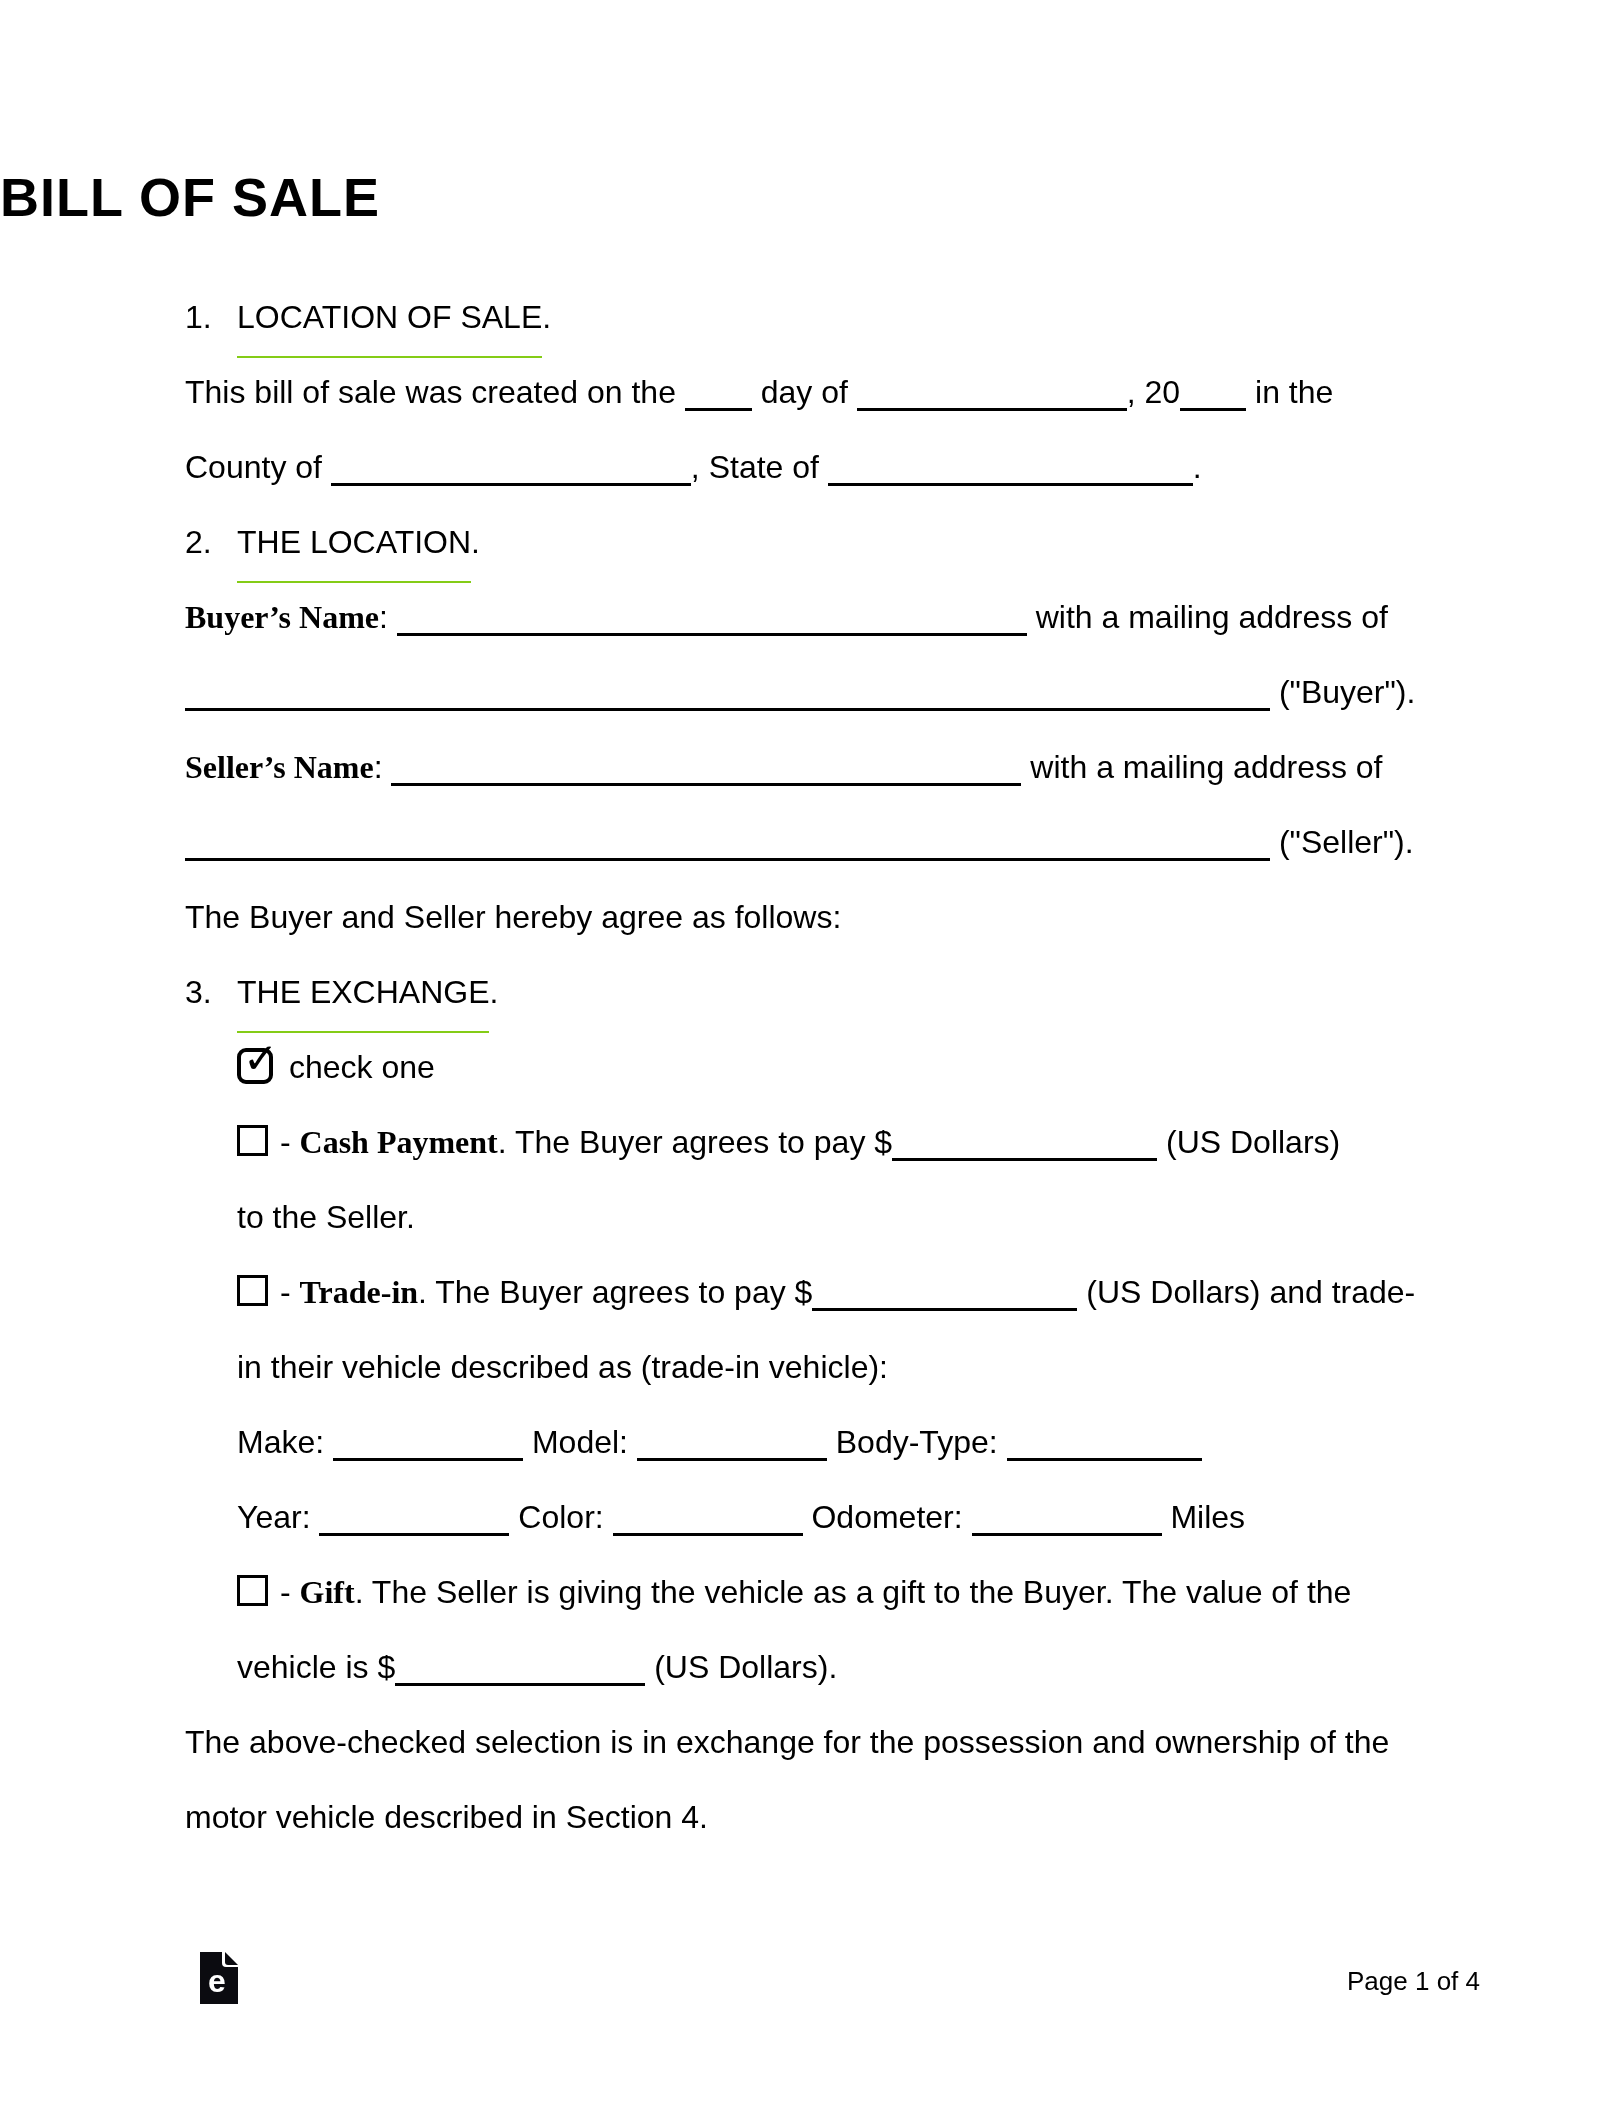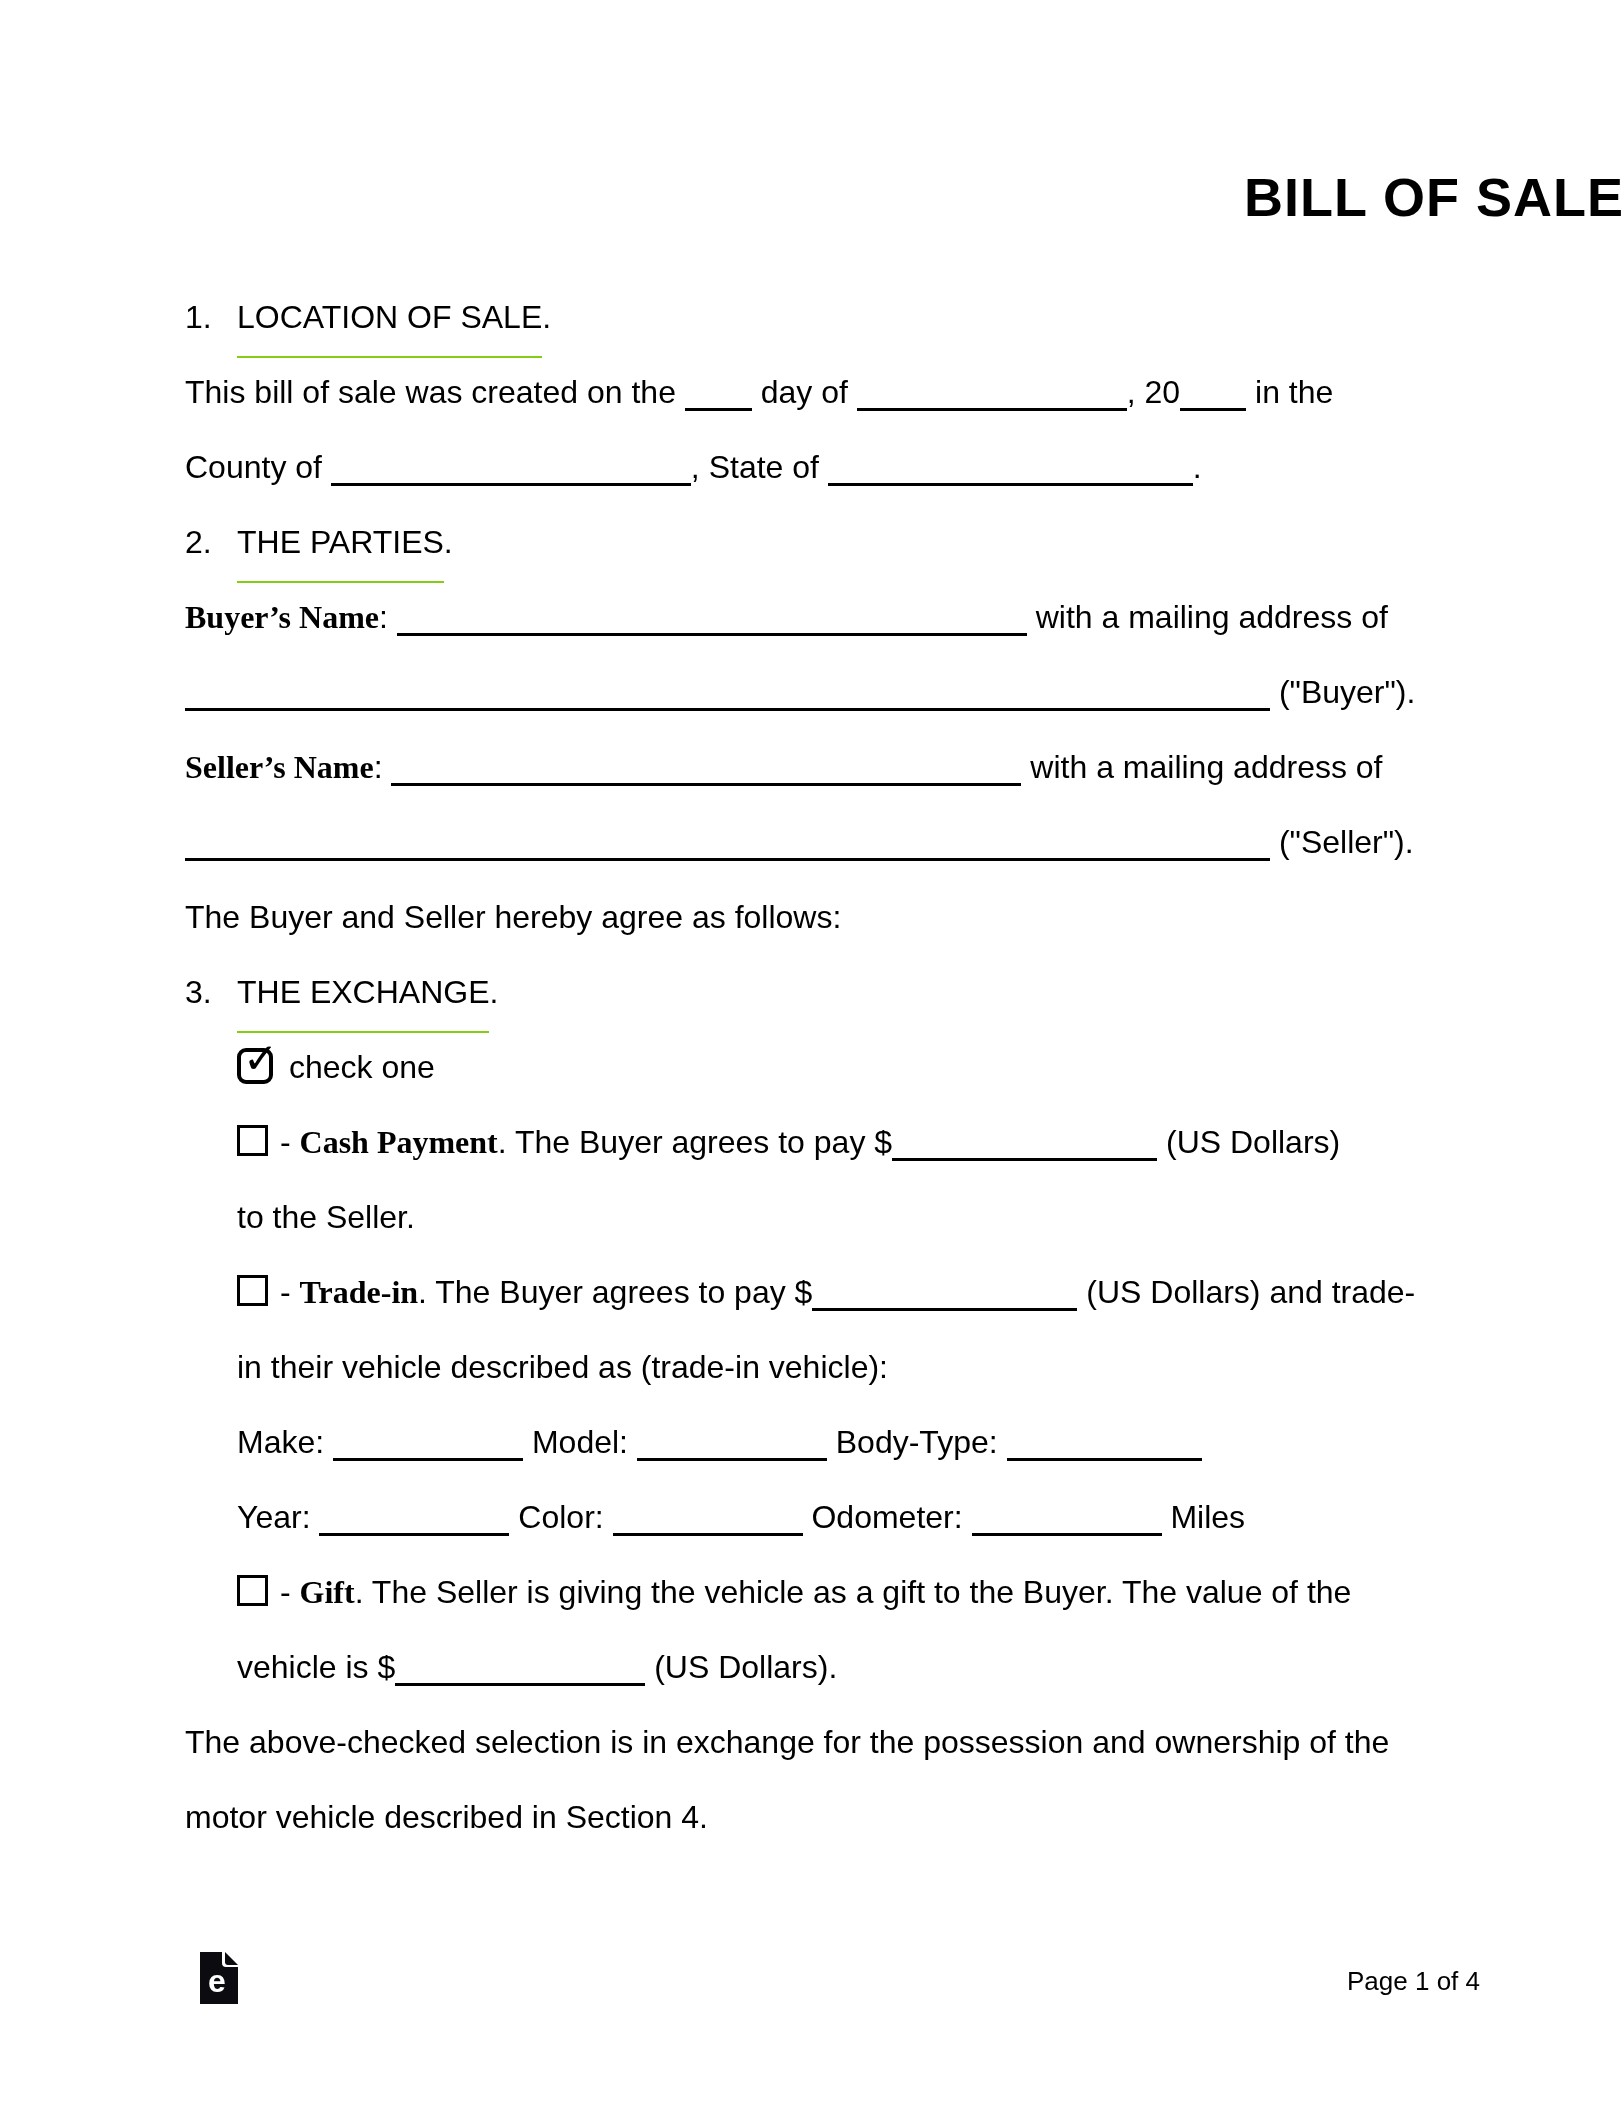--- a/index.html
+++ b/index.html
@@ -7,21 +7,21 @@
     width:1624px;height:2101px;
     background:#ffffff;
     position:relative;
     font-family:"Liberation Sans","DejaVu Sans",sans-serif;
     color:#000;
     overflow:hidden;
   }
   .title{
     position:absolute;
     top:166px;left:0;width:1624px;
-    text-align:right;
+    text-align:left;
     font-size:54px;
     font-weight:bold;
     letter-spacing:1px;
   }
   .doc{
     position:absolute;
     top:280px;left:185px;
     width:1290px;
     font-size:32px;
   }
@@ -82,21 +82,21 @@
 <div class="title">BILL OF SALE</div>
 
 <div class="doc">
 
   <div class="line"><span class="num">1.</span><span class="hu">LOCATION OF SALE</span><span>.</span></div>
 
   <div class="line"><span>This bill of sale was created on the </span><span class="blank" style="width:67px"></span><span> day of </span><span class="blank" style="width:270px"></span><span>, 20</span><span class="blank" style="width:66px"></span><span> in the</span></div>
 
   <div class="line"><span>County of </span><span class="blank" style="width:360px"></span><span>, State of </span><span class="blank" style="width:365px"></span><span>.</span></div>
 
-  <div class="line"><span class="num">2.</span><span class="hu">THE PARTIES</span><span>.</span></div>
+  <div class="line"><span class="num">2.</span><span class="hu">THE LOCATION</span><span>.</span></div>
 
   <div class="line"><span class="b">Buyer’s Name</span><span>: </span><span class="blank" style="width:630px"></span><span> with a mailing address of</span></div>
 
   <div class="line"><span class="blank" style="width:1085px"></span><span> ("Buyer").</span></div>
 
   <div class="line"><span class="b">Seller’s Name</span><span>: </span><span class="blank" style="width:630px"></span><span> with a mailing address of</span></div>
 
   <div class="line"><span class="blank" style="width:1085px"></span><span> ("Seller").</span></div>
 
   <div class="line"><span>The Buyer and Seller hereby agree as follows:</span></div>

